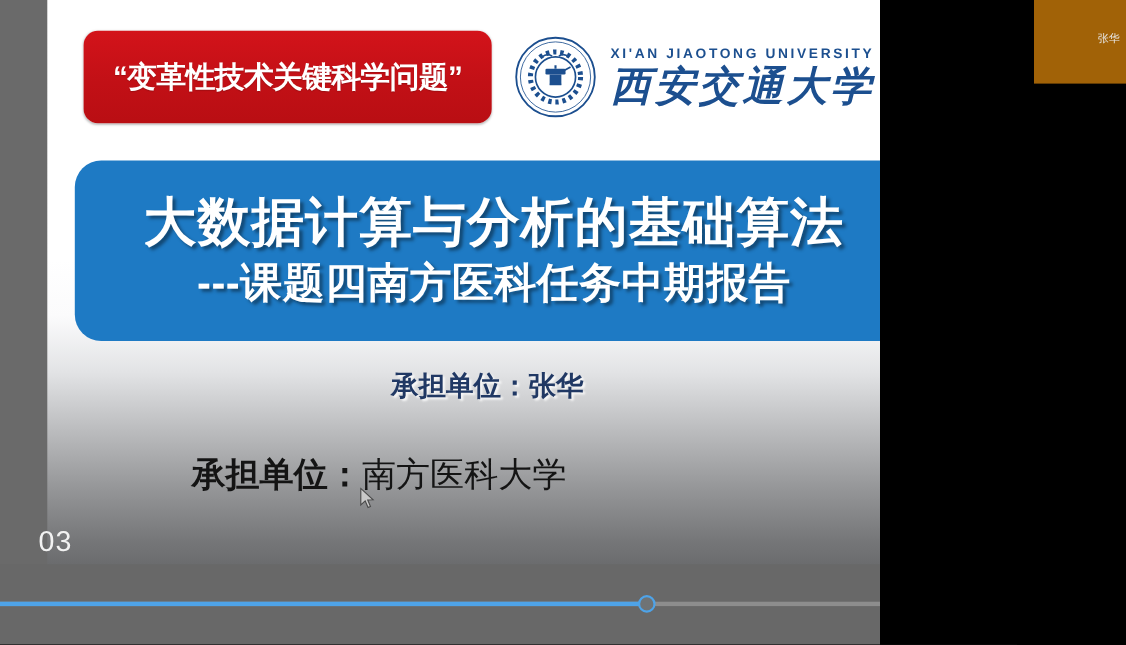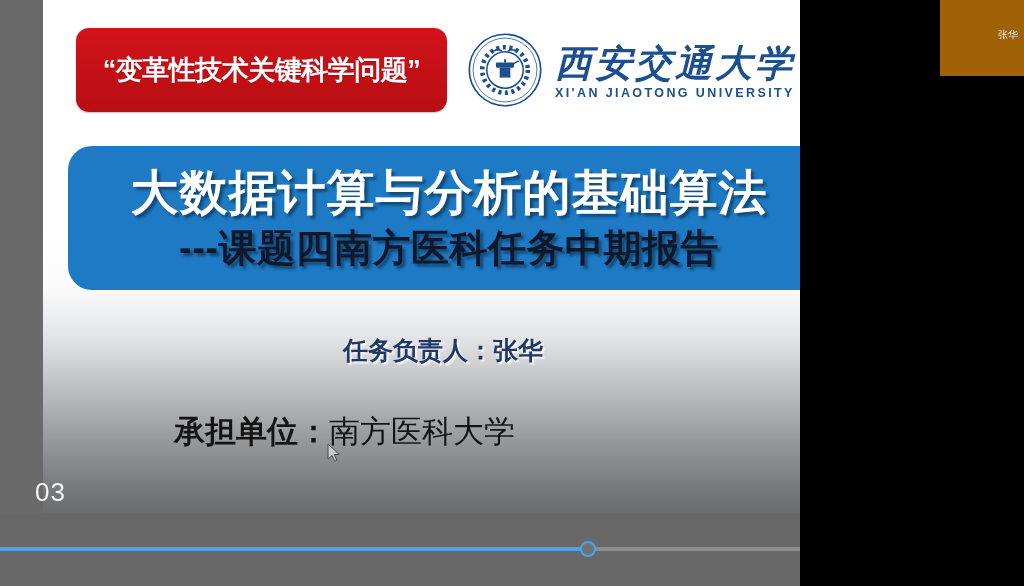--- a/index.html
+++ b/index.html
@@ -65,34 +65,34 @@
     color: #1c4f8f; letter-spacing: 3px; white-space: nowrap;
   }
   #logo-en {
     font-size: 12.5px; font-weight: bold; letter-spacing: 2.4px;
     color: #1c4f8f; white-space: nowrap; margin-top: 1px;
   }
 
   
   #blue-box {
     position: absolute; left: 25px; top: 146px;
-    width: 762px; height: 144px;
+    width: 762px; height: 164px;
     background: #1e7ac4;
     border-radius: 24px;
     display: flex; flex-direction: column;
     align-items: center; justify-content: center;
   }
   #title-main {
     color: #ffffff; font-weight: bold;
     font-size: 48px; line-height: 58px; letter-spacing: 1px;
     white-space: nowrap;
     text-shadow: 3px 3px 3px rgba(0,0,0,.42);
   }
   #title-sub {
-    color: #0f172a; font-weight: bold;
+    color: #ffffff; font-weight: bold;
     font-size: 38px; line-height: 48px; letter-spacing: 0.5px;
     white-space: nowrap; margin-top: 2px;
     text-shadow: 3px 3px 3px rgba(0,0,0,.42);
   }
 
   
   #speaker-line {
     position: absolute; left: 0; top: 334px; width: 800px;
     text-align: center;
     color: #203864; font-weight: bold; font-size: 25px;
@@ -173,31 +173,31 @@
           <circle cx="50" cy="50" r="24" fill="none" stroke="#1c4f8f" stroke-width="2"></circle>
           <rect x="38" y="40" width="24" height="7" rx="1.5" fill="#1c4f8f"></rect>
           <rect x="43" y="47" width="14" height="12" fill="#1c4f8f"></rect>
           <path d="M50 36 L50 40" stroke="#1c4f8f" stroke-width="2.5"></path>
           <path d="M57 44 L68 38" stroke="#1c4f8f" stroke-width="2"></path>
           <path d="M43 59 L57 59" stroke="#1c4f8f" stroke-width="2"></path>
           <path d="M34 26 q6 -5 12 -1" stroke="#1c4f8f" stroke-width="2" fill="none"></path>
           <path d="M54 25 q6 -4 12 1" stroke="#1c4f8f" stroke-width="2" fill="none"></path>
         </svg>
         <div id="logo-wordmark">
+          <div id="logo-en">XI'AN JIAOTONG UNIVERSITY</div>
           <div id="logo-cn">西安交通大学</div>
-          <div id="logo-en">XI'AN JIAOTONG UNIVERSITY</div>
         </div>
       </div>
 
       <div id="blue-box">
         <div id="title-main">大数据计算与分析的基础算法</div>
         <div id="title-sub">---课题四南方医科任务中期报告</div>
       </div>
 
-      <div id="speaker-line">任务负责人：张华</div>
+      <div id="speaker-line">承担单位：张华</div>
 
       <div id="affiliation-line">
         <span id="affiliation-label">承担单位：</span><span id="affiliation-value">南方医科大学</span>
       </div>
 
       <div id="slide-number">03</div>
     </div>
 
     <svg id="cursor" viewBox="0 0 14 20">
       <path d="M1 1 L1 16 L5 12.4 L7.6 18.4 L9.8 17.4 L7.3 11.6 L12.2 11.4 Z" fill="#c9c9c9" stroke="#4a4a4a" stroke-width="1"></path>

